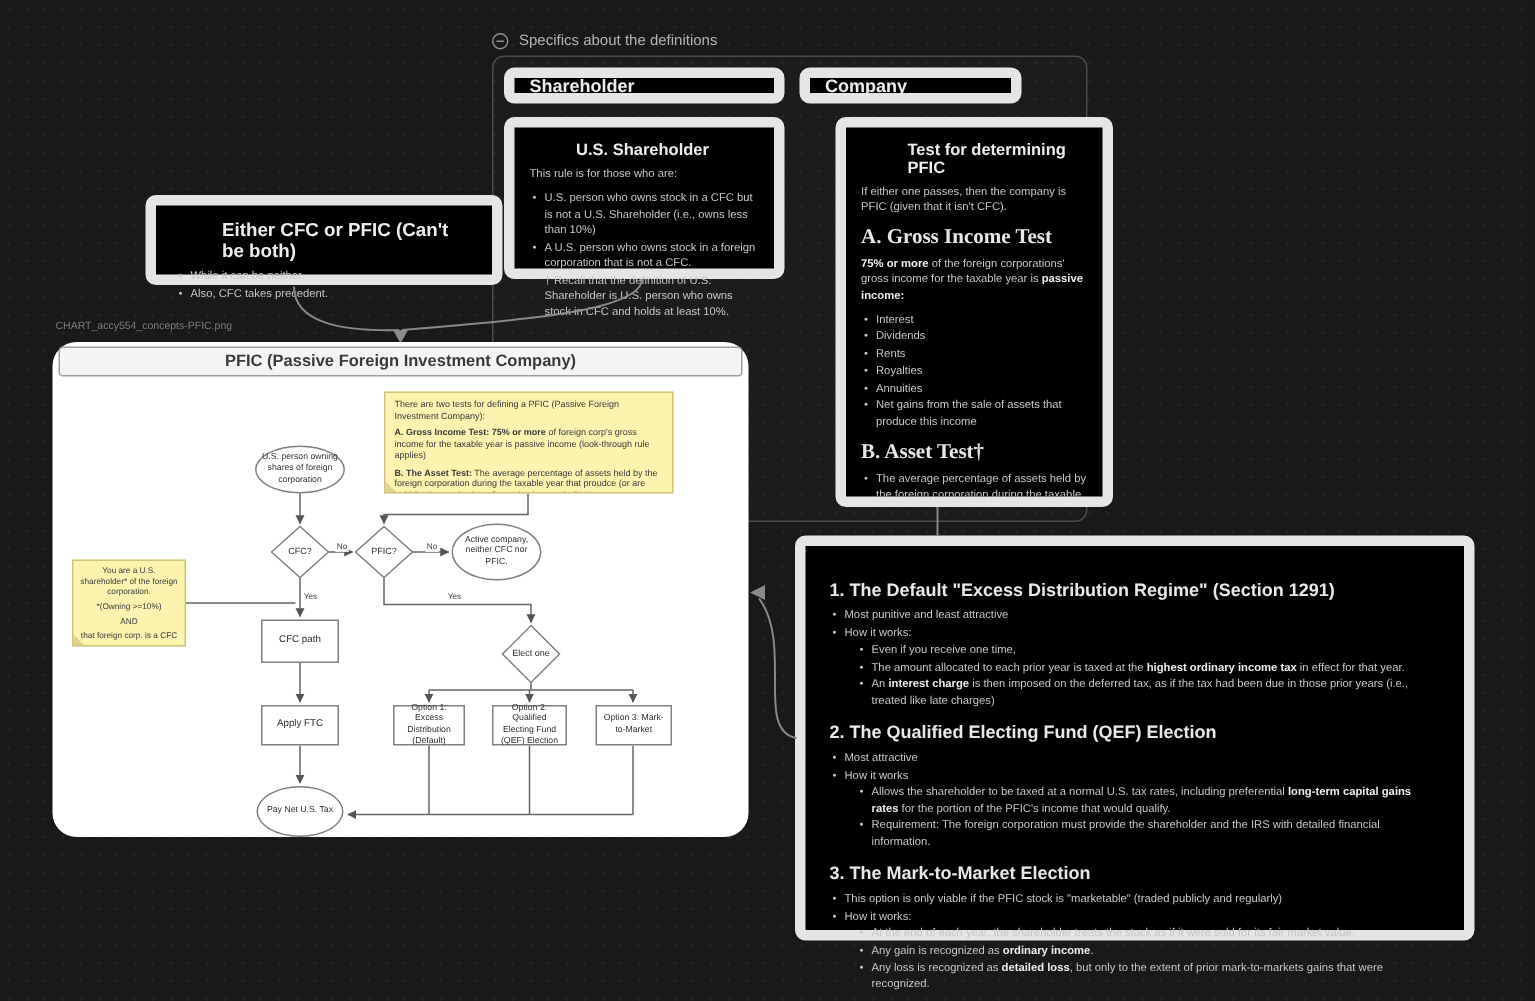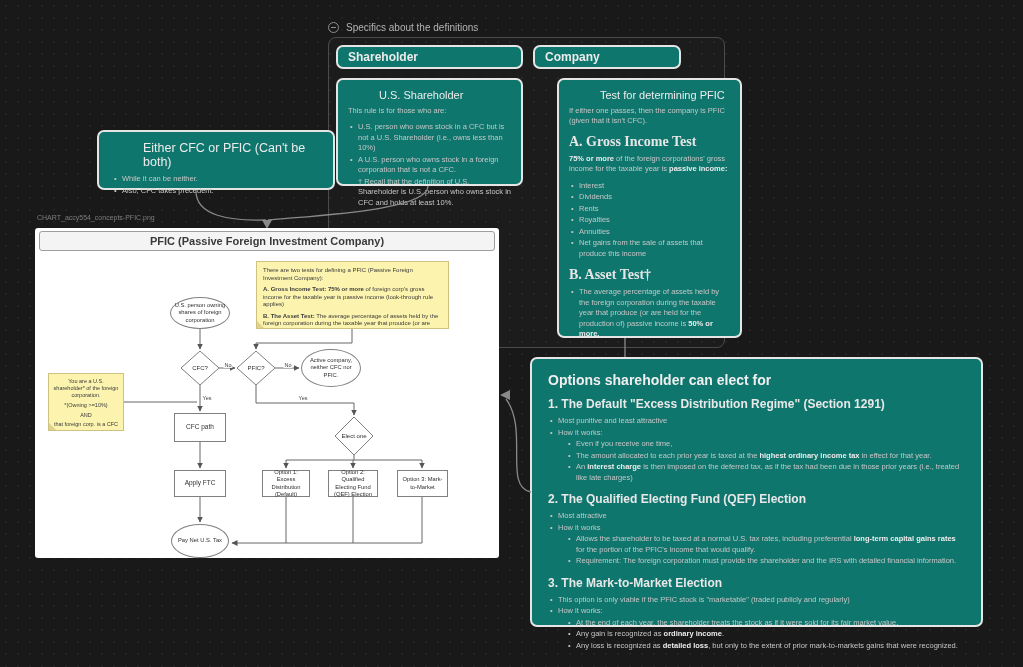--- a/index.html
+++ b/index.html
@@ -18,24 +18,24 @@
   .group-label { left:328px; top:22px; display:flex; align-items:flex-end; gap:7px; z-index:3; }
   .collapse-icon { width:11px; height:11px; border:1px solid #8f8f8f; border-radius:50%;
     position:relative; display:inline-block; }
   .collapse-icon::after { content:""; position:absolute; left:2px; right:2px; top:4px;
     border-top:1px solid #8f8f8f; }
   .group-label-text { font-size:10px; color:#b3b3b3; }
   .group-box { left:328px; top:37px; width:397px; height:311px; border:1px solid #4b4b4b;
     border-radius:8px; background:rgba(255,255,255,0.015); z-index:1; }
 
   
-  .card { background:#0f766e; border:2px solid #e5e5e5; border-radius:7px; z-index:2; }
+  .card { background:#000000; border:7px solid #e5e5e5; border-radius:7px; z-index:2; }
   .hdr-card { height:24px; display:flex; align-items:center; padding:0 10px; }
   .hdr-card .t { font-size:12px; font-weight:bold; color:#ececec; }
-  .card h3 { font-size:11px; font-weight:normal; color:#ececec; margin-bottom:5px;padding-left:31px; }
+  .card h3 { font-size:11px; font-weight:bold; color:#ececec; margin-bottom:5px;padding-left:31px; }
   .card .body { font-size:7.5px; line-height:1.35; color:#c6c6c6; }
   .card .sub { font-size:14px; font-weight:bold; color:#e6e6e6;font-family:Liberation Serif, serif; }
   .card b, .note b { color:inherit; font-weight:bold; }
   .card b { color:#ececec; }
 
   .us-card   { left:336px; top:78px;  width:187px; height:108px; padding:9px 10px; }
   .test-card { left:557px; top:78px;  width:185px; height:260px; padding:9px 10px; overflow:hidden; }
   .either-card { left:97px; top:130px; width:238px; height:60px; padding:9px 13px; }
   .either-card h3 { font-size:12.5px; margin-bottom:5px; }
   .shareholder-card { left:336px; top:45px; width:187px; }
@@ -49,21 +49,21 @@
   .li { display:flex; line-height:1.4; margin-bottom:1px; }
   .li .blt { width:8px; flex:0 0 8px; text-align:left; }
   .li.lvl1 { margin-left:2px; }
   .li.lvl2 { margin-left:20px; }
   .mb4 { margin-bottom:4px; } .mb6 { margin-bottom:6px; }
   .mt8 { margin-top:8px; }
 
   
   .caption { left:37px; top:214px; font-size:7px; color:#7d7d7d; z-index:4; }
   .flowchart { left:35px; top:228px; width:464px; height:330px; background:#ffffff;
-    border-radius:3px; z-index:6; color:#333; }
+    border-radius:16px; z-index:6; color:#333; }
   .fc-title { position:absolute; left:4px; top:3px; width:456px; height:20px;
     background:#f4f4f4; border:1px solid #9e9e9e; border-radius:3px;
     display:flex; align-items:center; justify-content:center;
     font-size:11px; font-weight:bold; color:#3a3a3a; }
   .fc-node { position:absolute; background:#fff; border:1px solid #808080;
     display:flex; align-items:center; justify-content:center; text-align:center;
     font-size:5.8px; line-height:1.25; color:#2f2f2f; padding:1px 2px; }
   .fc-oval { border-radius:50%; }
   .fc-dlabel { position:absolute; display:flex; align-items:center; justify-content:center;
     font-size:6px; color:#2f2f2f; }
@@ -168,21 +168,20 @@
         <span class="btx">While it can be neither.</span>
       </div>
       <div class="li lvl1">
         <span class="blt">•</span>
         <span class="btx">Also, CFC takes precedent.</span>
       </div>
     </div>
 </div>
 
 <div class="abs card options-card">
-  <h2>Options shareholder can elect for</h2>
   <div>
     <div class="sec-h">1. The Default "Excess Distribution Regime" (Section 1291)</div>
     <div class="body">
         <div class="li lvl1">
           <span class="blt">•</span>
           <span class="btx">Most punitive and least attractive</span>
         </div>
         <div class="li lvl1">
           <span class="blt">•</span>
           <span class="btx">How it works:</span>

